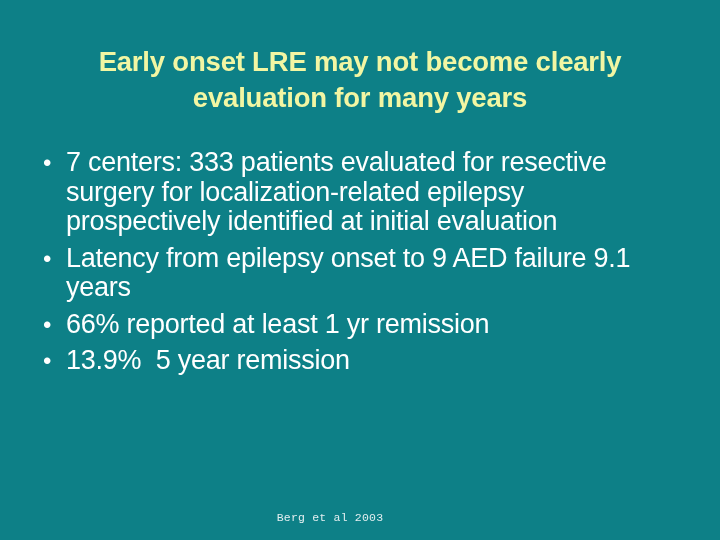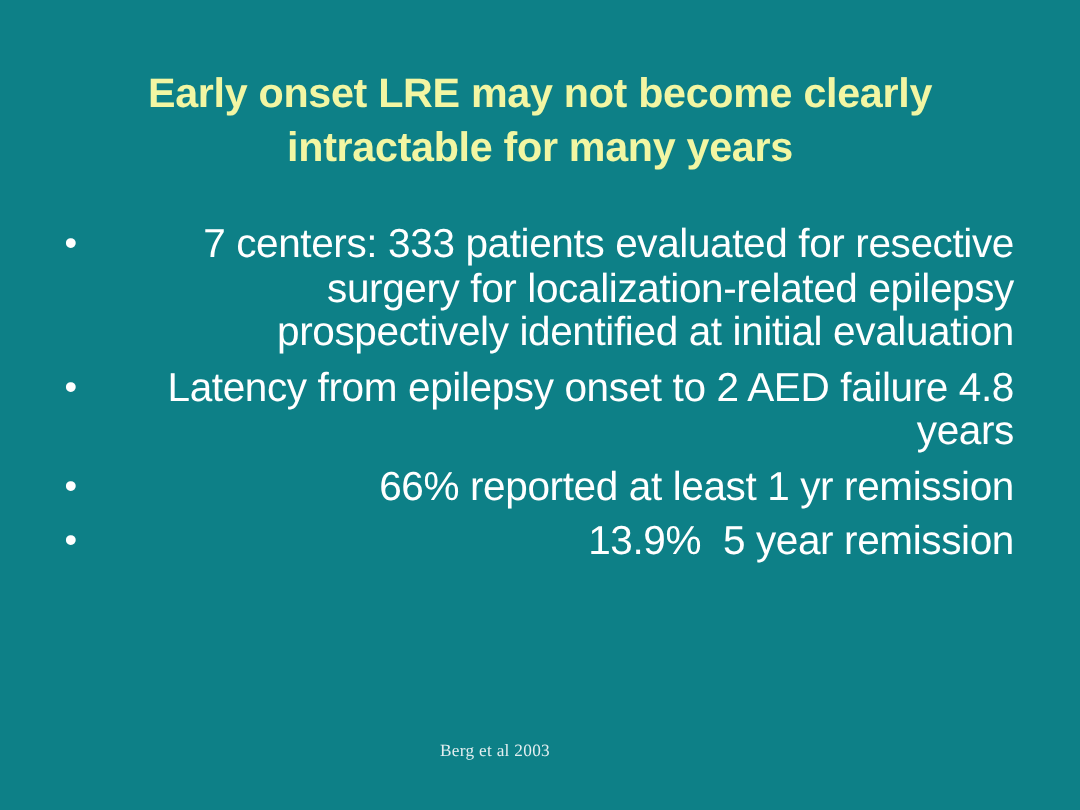--- a/index.html
+++ b/index.html
@@ -58,56 +58,55 @@
     padding-left: 7px;
     font-size: 24px;
     line-height: 29.5px;
     color: #ffffff;
     box-sizing: border-box;
   }
   .bullet-text {
     flex: 1 1 auto;
     white-space: pre-wrap;
     text-indent: 0;
-    text-align: right;
   }
 
   
   #citation {
     position: absolute;
     left: 0;
-    top: 495px;
+    top: 511px;
     width: 660px;
     text-align: center;
     color: #e3eef0;
-    font-family: Liberation Serif, serif;
+    font-family: Liberation Mono, monospace;
     font-size: 11.5px;
     letter-spacing: 0.2px;
   }
 </style>
 </head>
 <body>
 
 <div id="slide">
 
   <div id="title-block">
     <span class="tline">Early onset LRE may not become clearly</span>
-    <span class="tline">intractable for many years</span>
+    <span class="tline">evaluation for many years</span>
   </div>
 
   <div id="bullet-list">
 
     <div class="bullet-row">
       <span class="bullet-marker">•</span>
       <span class="bullet-text">7 centers: 333 patients evaluated for resective surgery for localization-related epilepsy prospectively identified at initial evaluation</span>
     </div>
 
     <div class="bullet-row">
       <span class="bullet-marker">•</span>
-      <span class="bullet-text">Latency from epilepsy onset to 2 AED failure 4.8 years</span>
+      <span class="bullet-text">Latency from epilepsy onset to 9 AED failure 9.1 years</span>
     </div>
 
     <div class="bullet-row">
       <span class="bullet-marker">•</span>
       <span class="bullet-text">66% reported at least 1 yr remission</span>
     </div>
 
     <div class="bullet-row">
       <span class="bullet-marker">•</span>
       <span class="bullet-text">13.9%  5 year remission</span>

